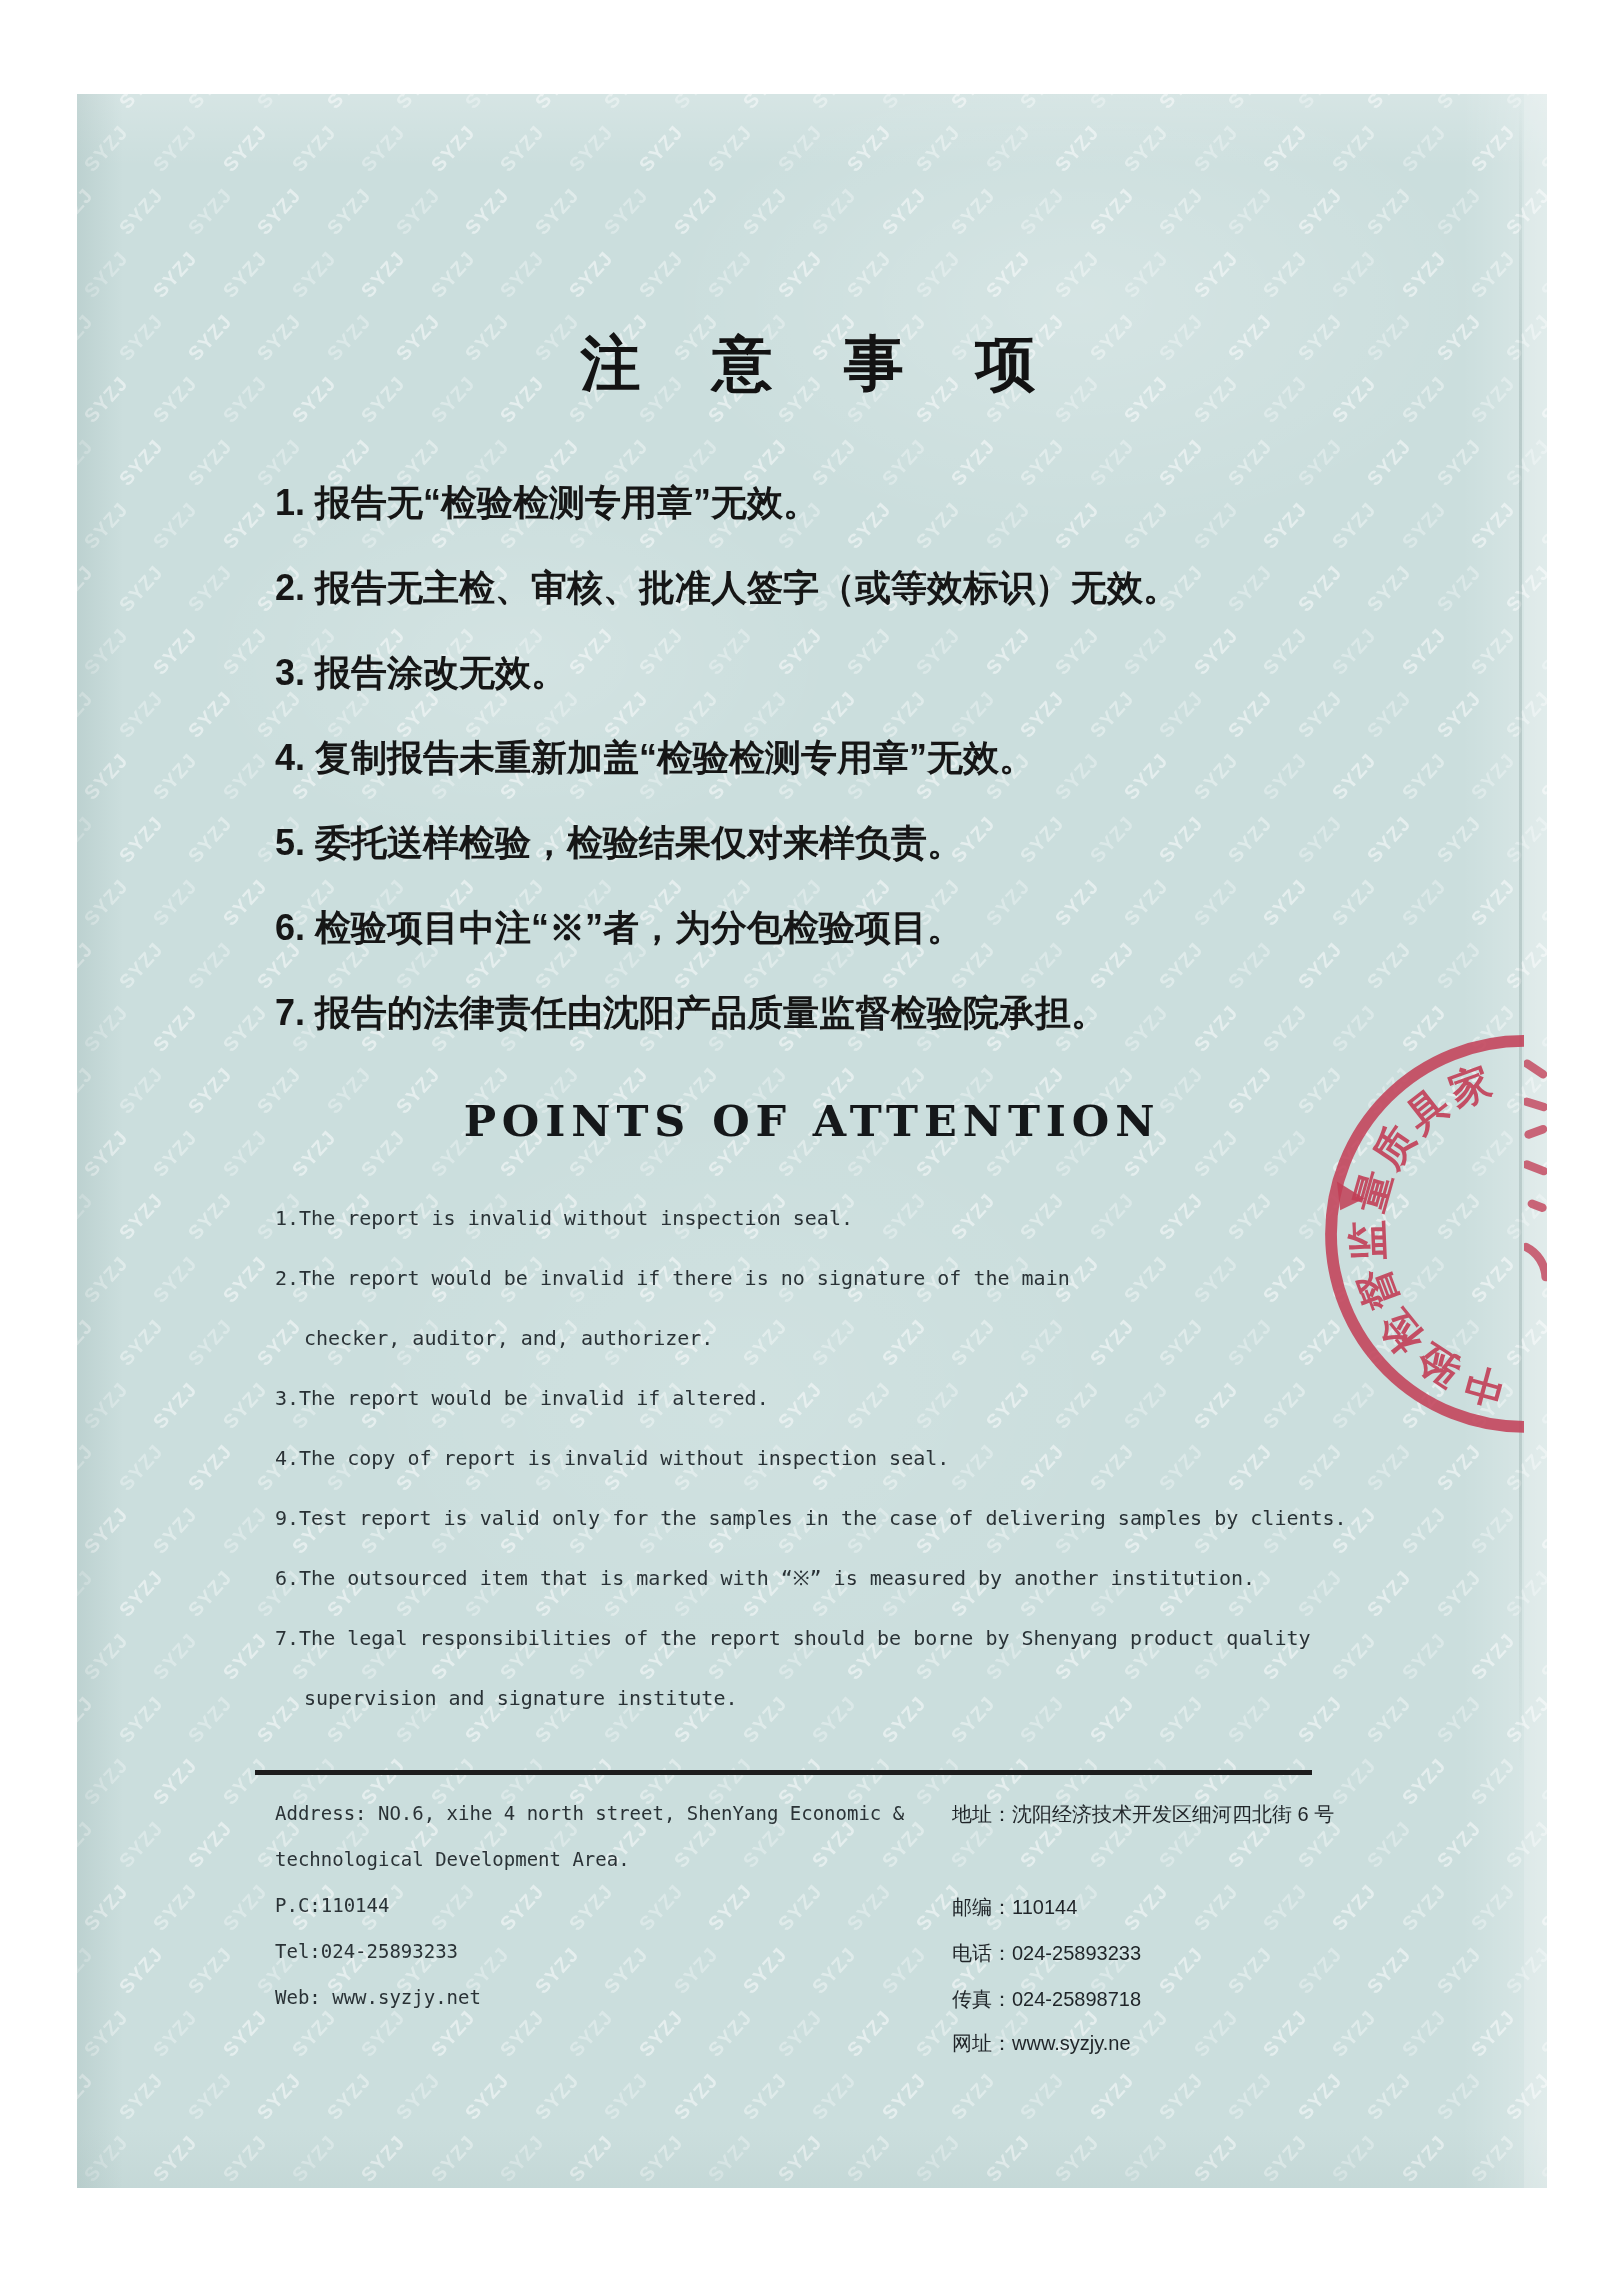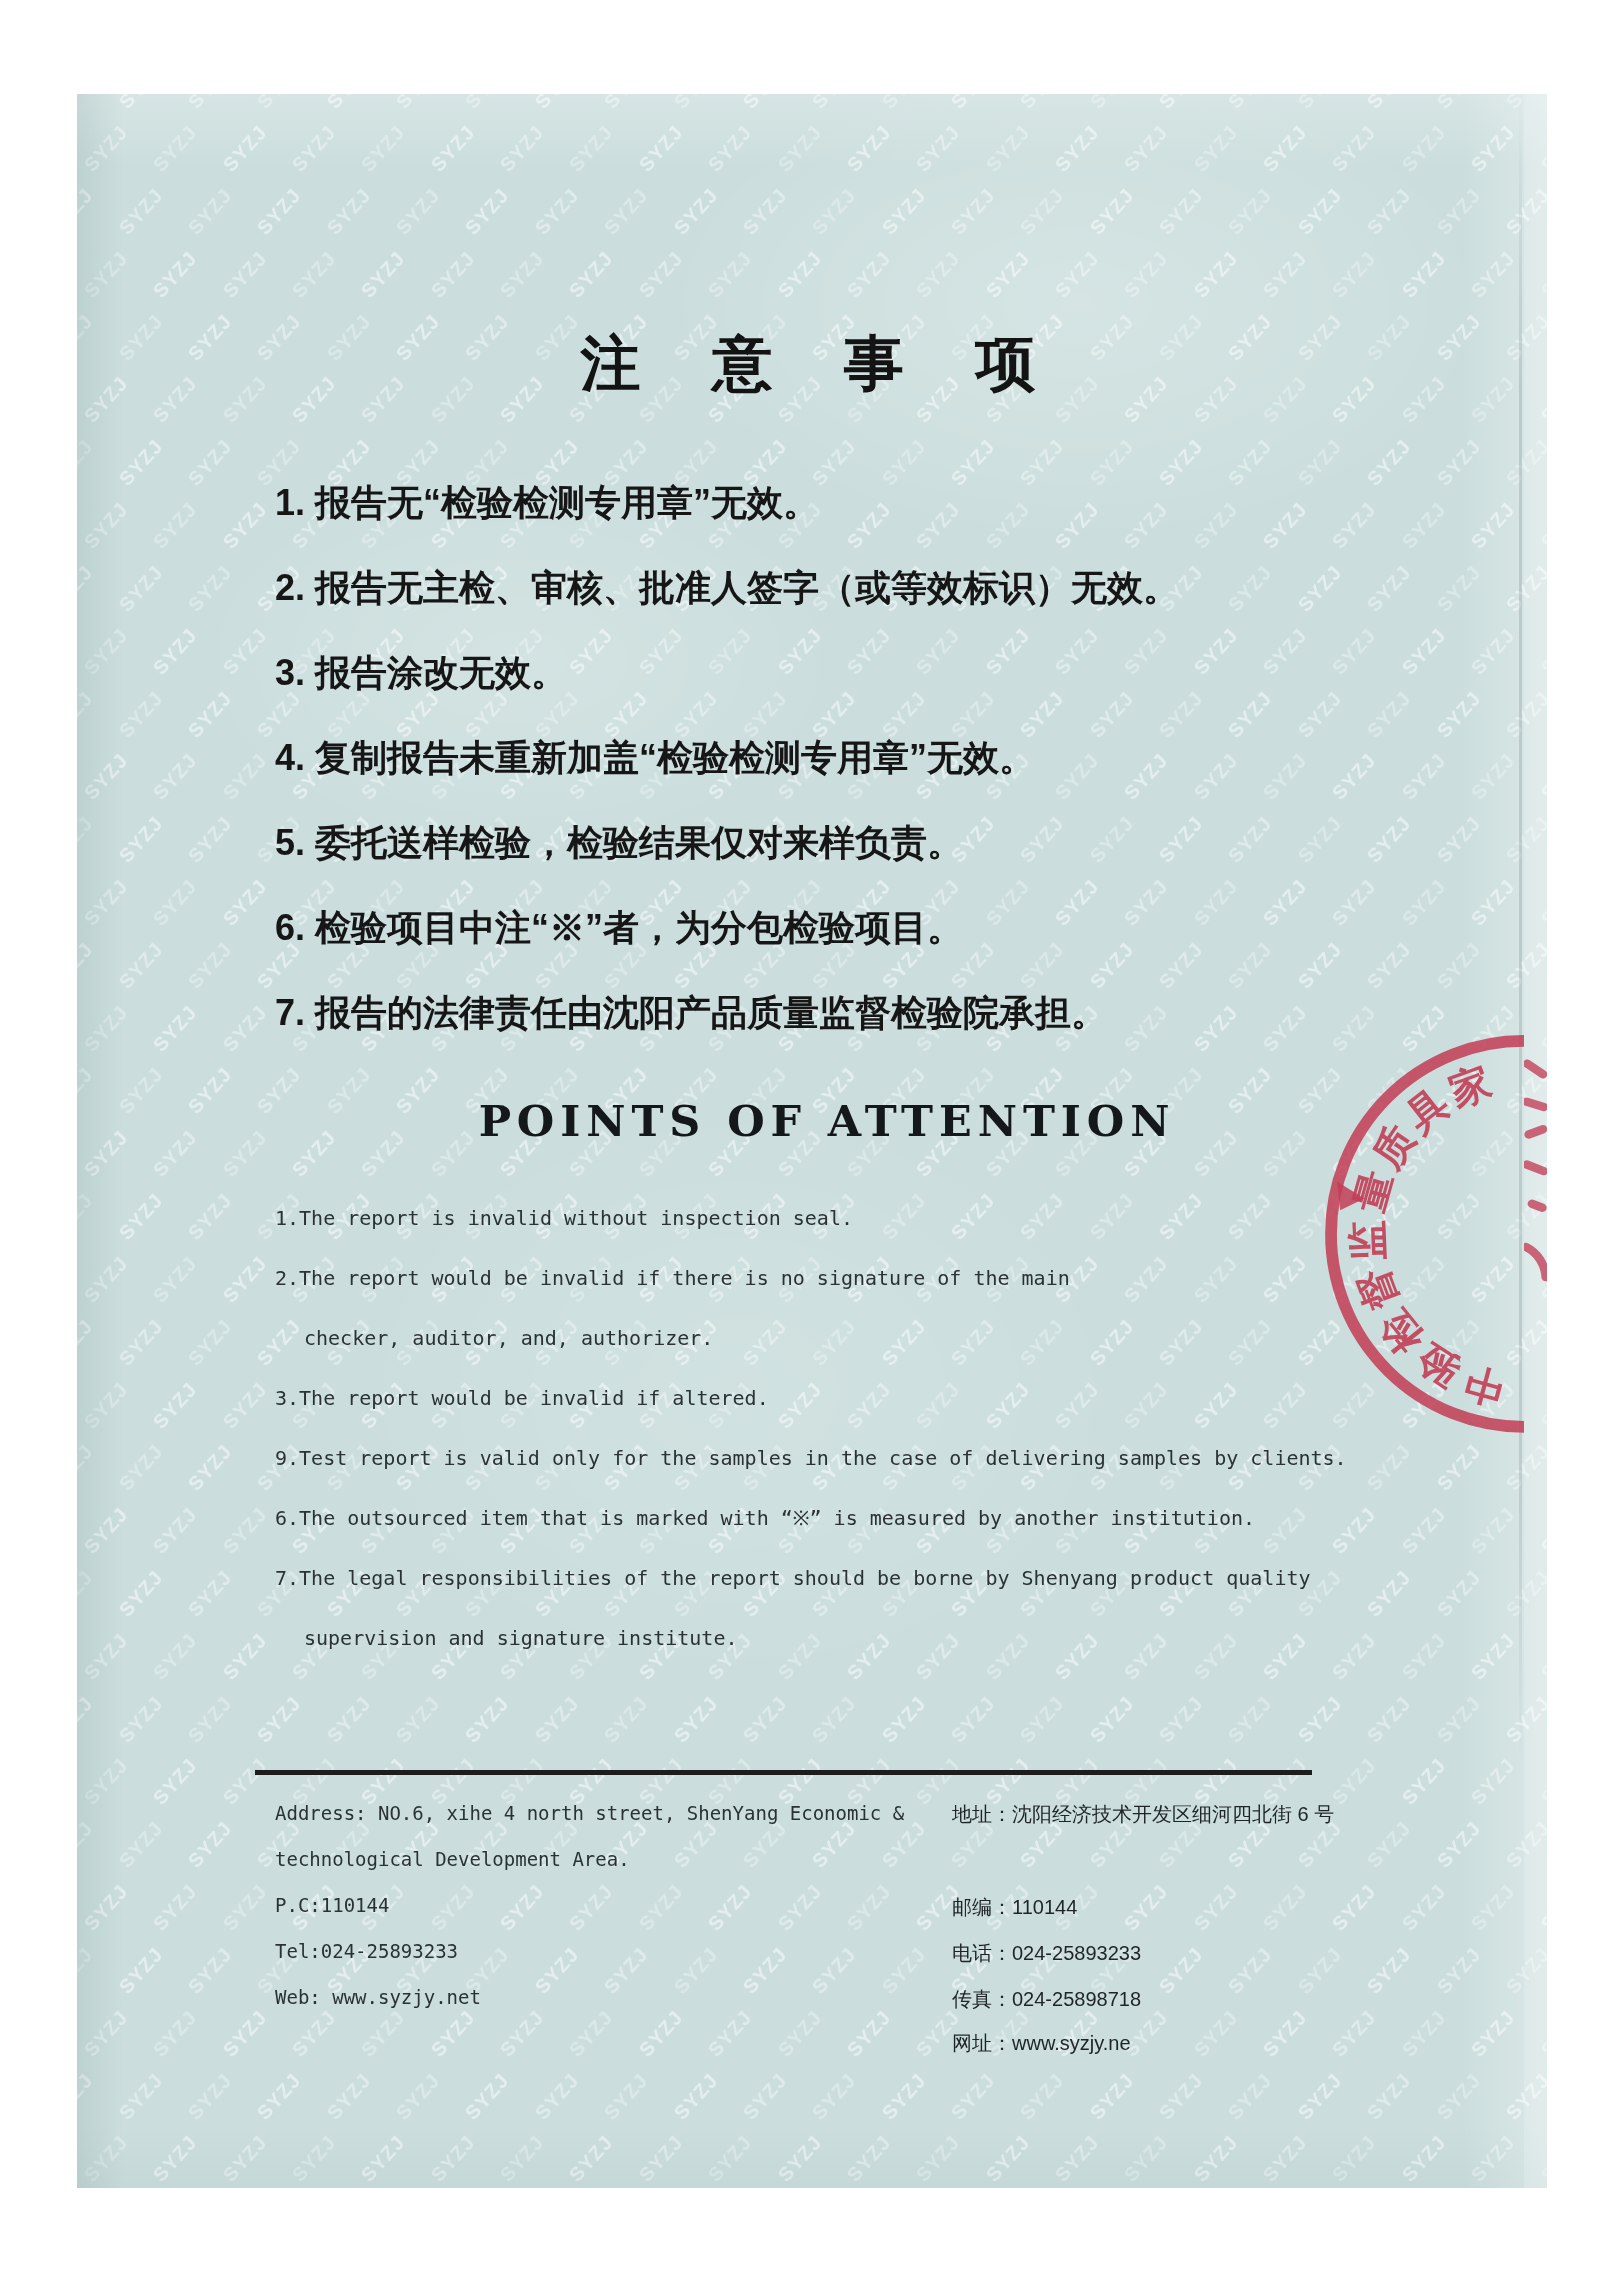--- a/index.html
+++ b/index.html
@@ -35,21 +35,21 @@
     font-size:60px;font-weight:900;letter-spacing:27.5px;padding-left:19.6px;
     box-sizing:border-box;color:#131313;
   }
   .cn-list{position:absolute;top:370px;left:198px;right:52px;}
   .cn-item{
     height:85px;line-height:77px;font-size:36px;font-weight:900;
     color:#161616;white-space:nowrap;
   }
 
   .en-title{
-    position:absolute;top:1002px;left:15px;width:100%;margin:0;text-align:center;
+    position:absolute;top:1002px;left:0;width:100%;margin:0;text-align:center;
     font-family:"DejaVu Serif","Liberation Serif",serif;
     font-size:43px;font-weight:700;letter-spacing:5.9px;color:#15181a;
   }
   .en-list{position:absolute;top:1110px;left:198px;}
   .en-line{
     height:60px;line-height:29px;white-space:nowrap;
     font-family:"DejaVu Sans Mono","Liberation Mono",monospace;
     font-size:20px;color:#2a3236;
   }
   .en-line.cont{padding-left:29px;}
@@ -851,20 +851,21 @@
       <div class="cn-item">7. 报告的法律责任由沈阳产品质量监督检验院承担。</div>
     </div>
 
     <h2 class="en-title">POINTS OF ATTENTION</h2>
 
     <div class="en-list">
       <div class="en-line">1.The report is invalid without inspection seal.</div>
       <div class="en-line">2.The report would be invalid if there is no signature of the main</div>
       <div class="en-line cont">checker, auditor, and, authorizer.</div>
       <div class="en-line">3.The report would be invalid if altered.</div>
+      <div class="en-line">4.The copy of report is invalid without inspection seal.</div>
       <div class="en-line">9.Test report is valid only for the samples in the case of delivering samples by clients.</div>
       <div class="en-line">6.The outsourced item that is marked with “※” is measured by another institution.</div>
       <div class="en-line">7.The legal responsibilities of the report should be borne by Shenyang product quality</div>
       <div class="en-line cont">supervision and signature institute.</div>
     </div>
 
     <div class="rule"></div>
 
     <div class="footer">
       <div class="f-left">

